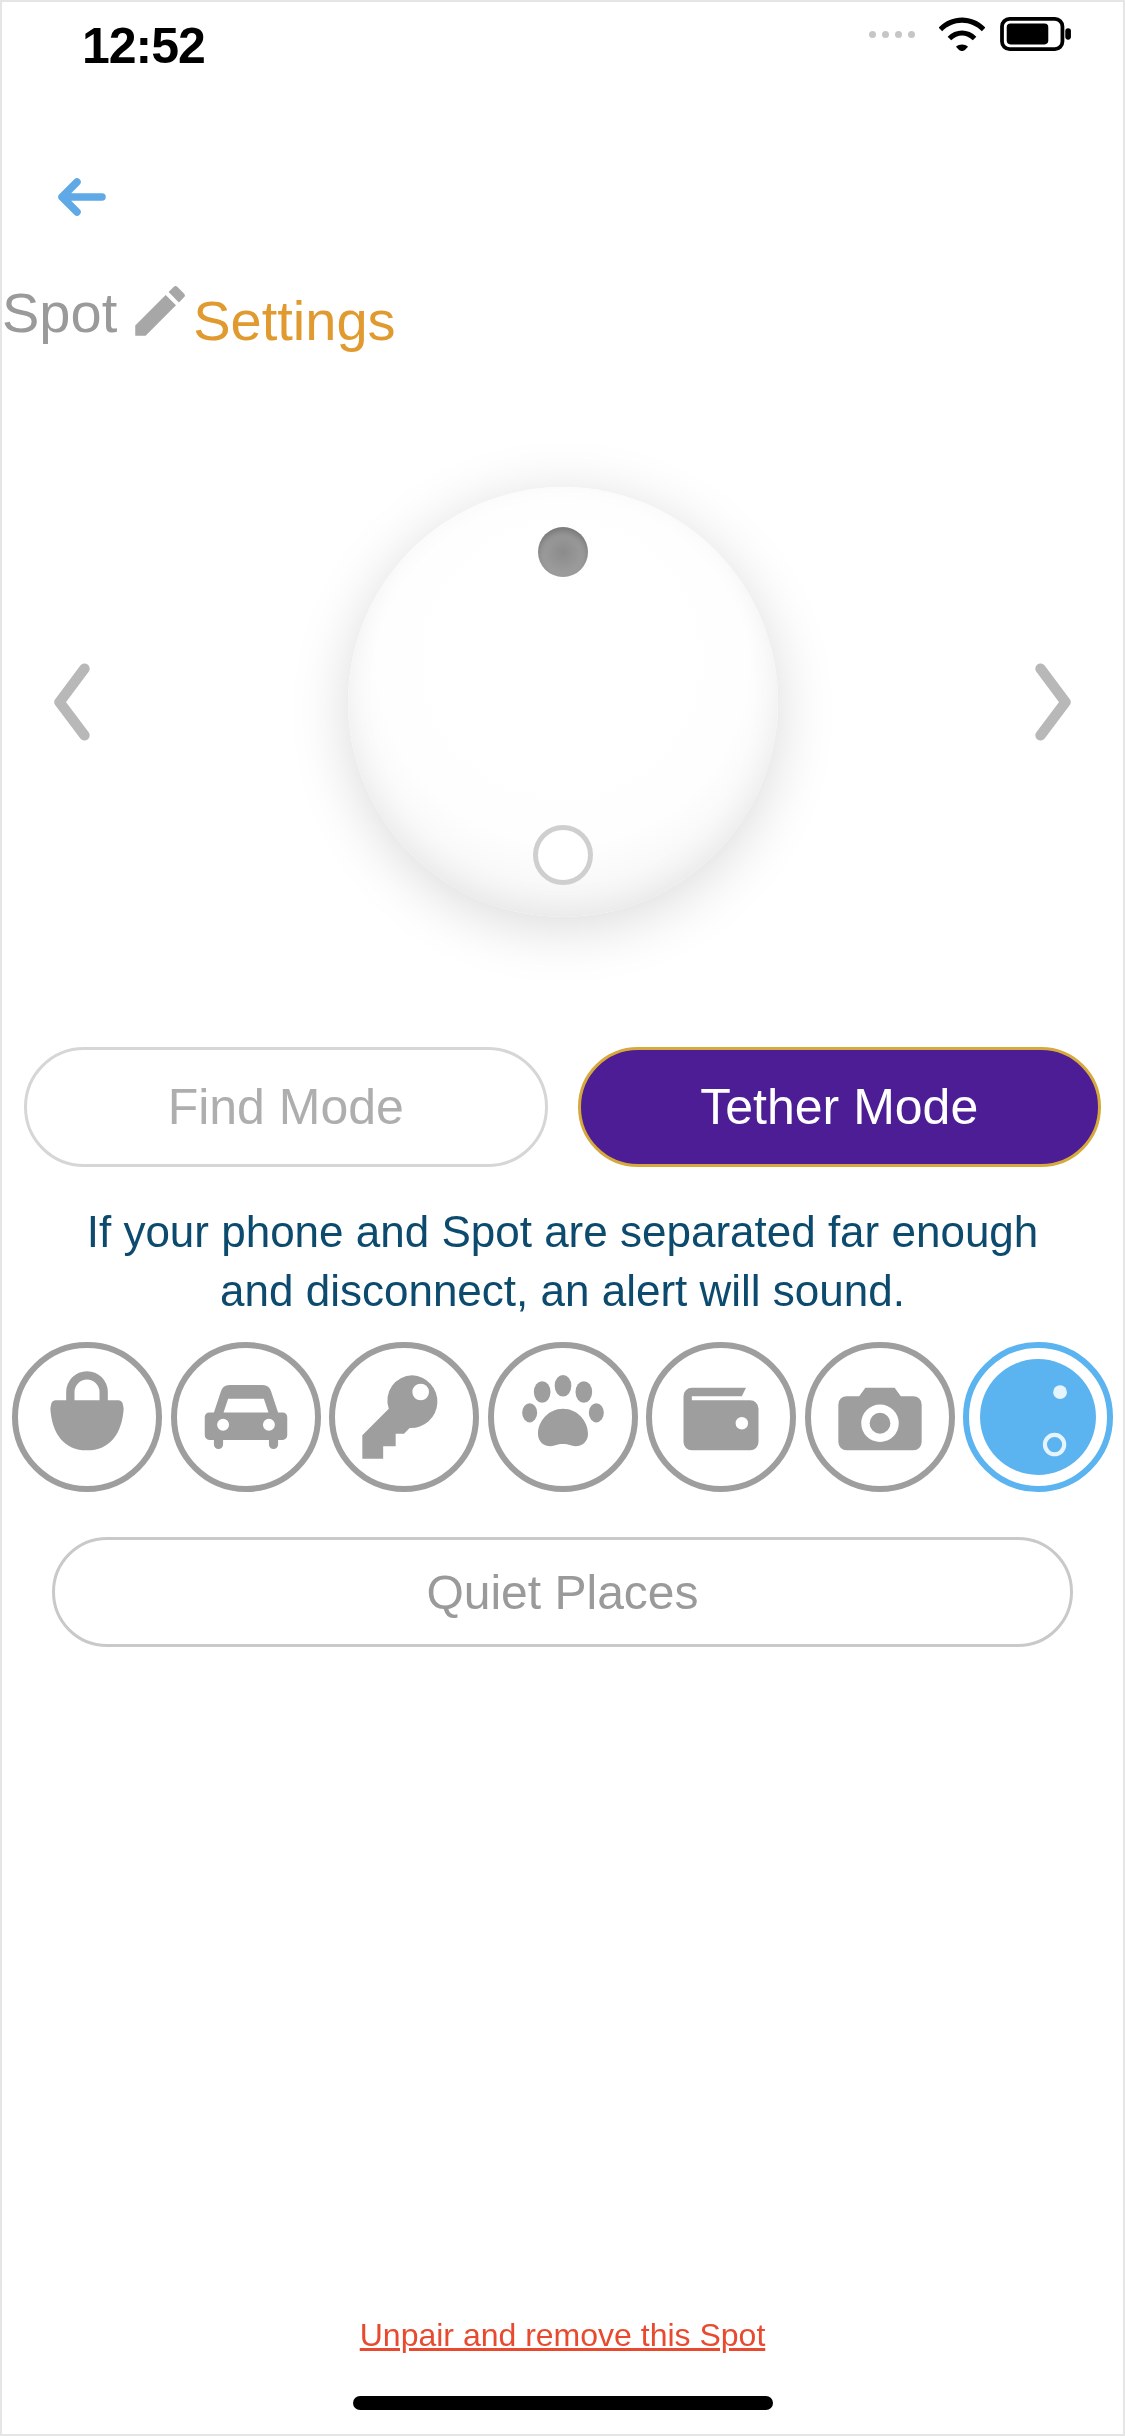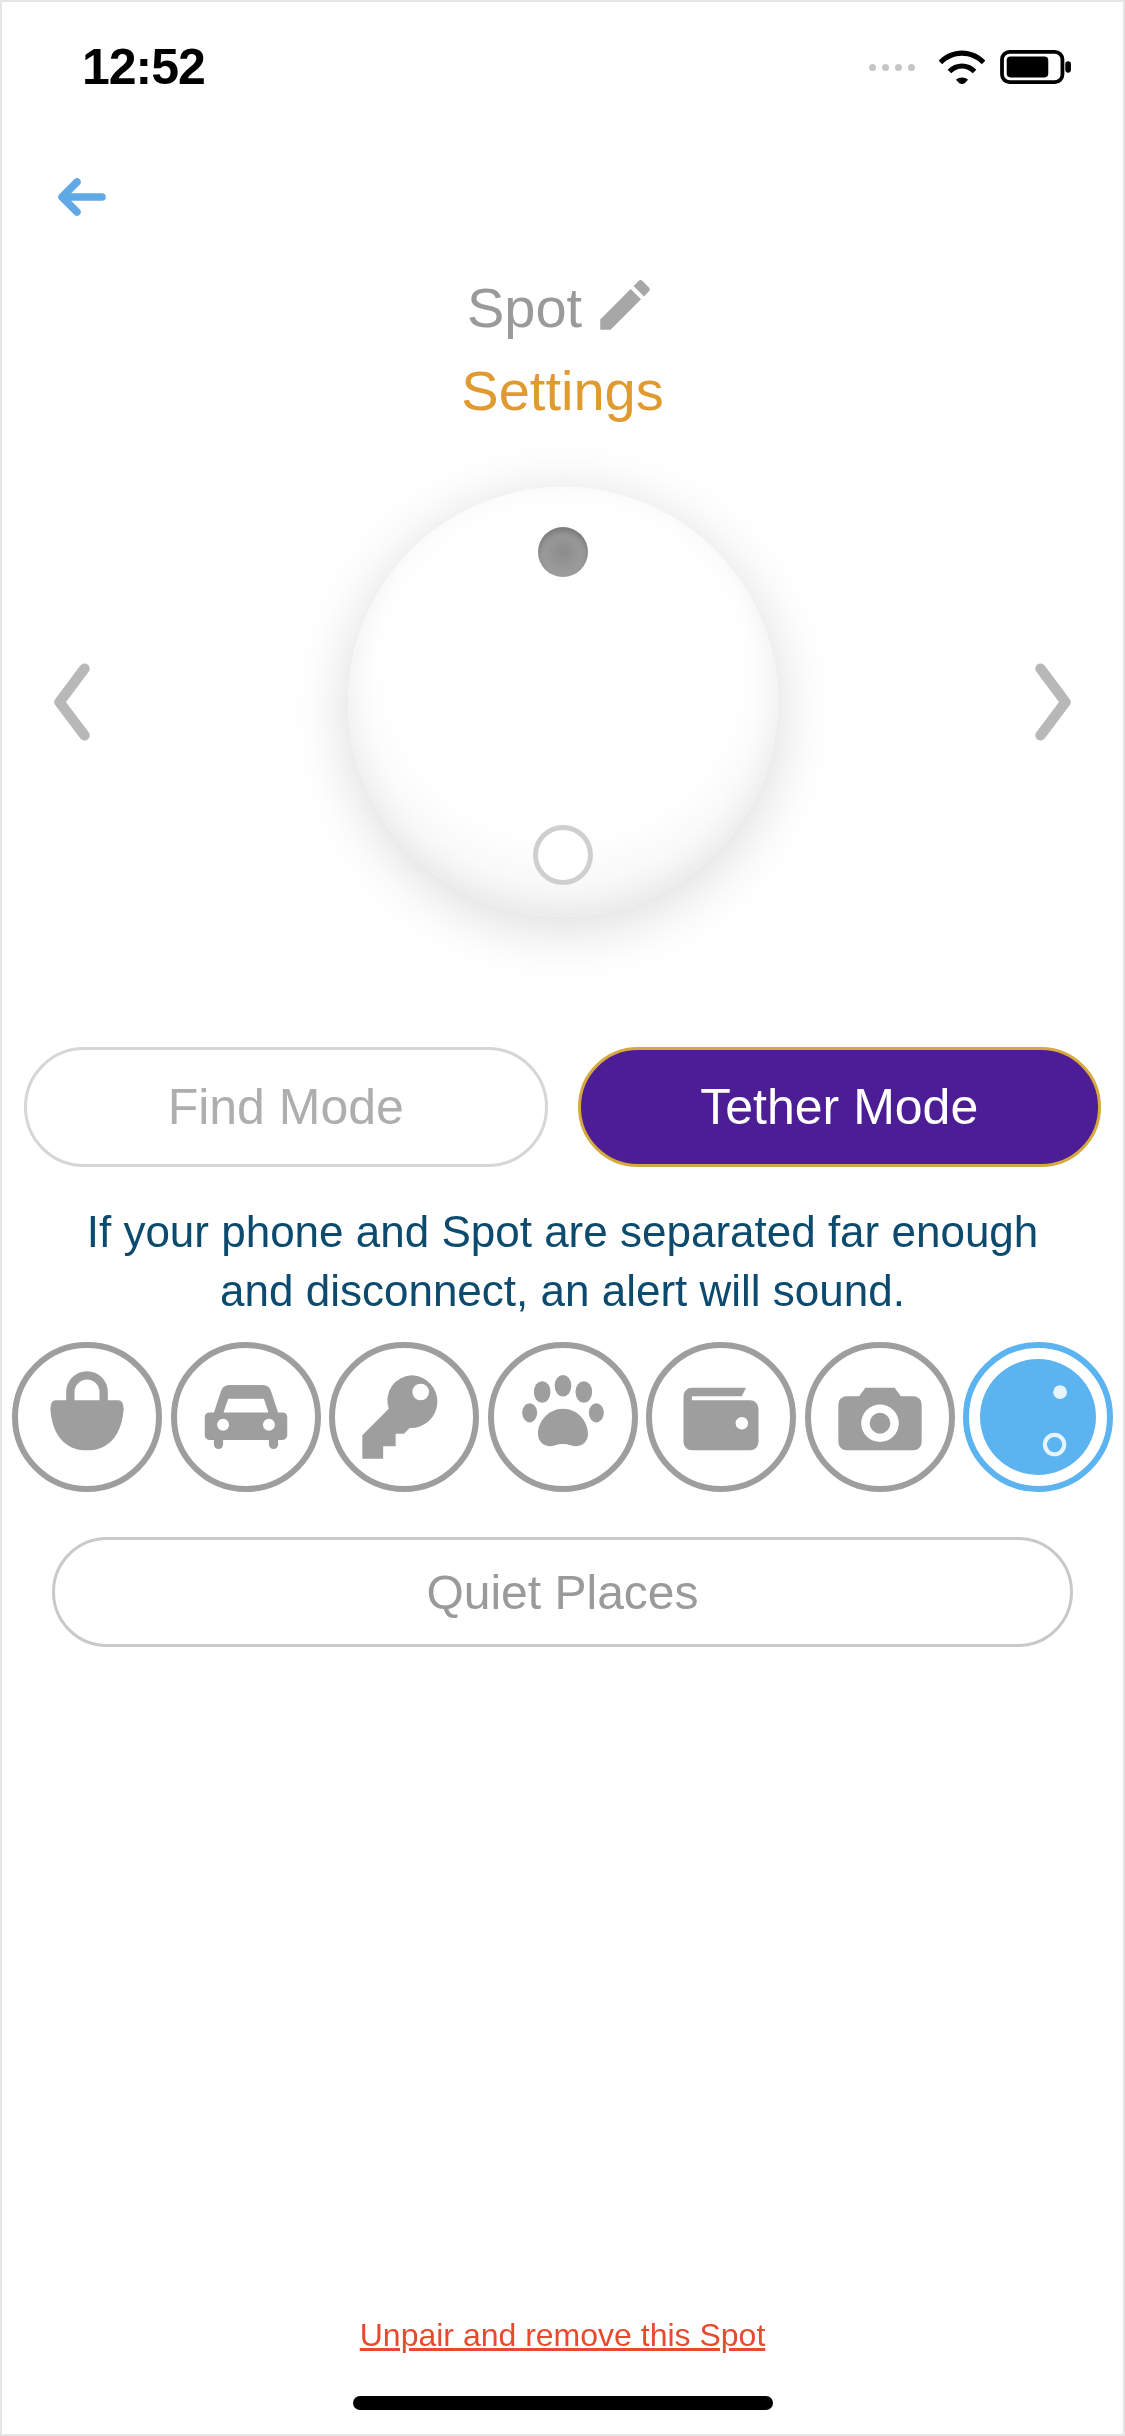--- a/index.html
+++ b/index.html
@@ -6,40 +6,40 @@
   html, body { width: 1125px; height: 2436px; background: #f5f5f5; font-family: -apple-system, "Helvetica Neue", Arial, sans-serif; }
   .phone {
     width: 1125px; height: 2436px; background: #fff; position: relative; overflow: hidden;
     border: 2px solid #e5e5e5;
   }
 
   
   .status-bar {
     position: absolute; top: 0; left: 0; right: 0;
     height: 130px;
-    display: flex; align-items: center; justify-content: space-between;
-    padding: 0 50px 0 80px;
+    display: flex; align-items: flex-start; justify-content: space-between;
+    padding: 15px 50px 0 80px;
   }
   .status-time { font-size: 50px; font-weight: 600; color: #000; letter-spacing: -1px; }
   .status-right { display: flex; align-items: center; gap: 14px; }
   .dots { display:flex; gap:6px; margin-right:10px;}
   .dots span { width:7px; height:7px; border-radius:50%; background:#c6c6c6; display:block;}
   .wifi svg, .battery svg { display:block; }
 
   
   .back-btn {
     position: absolute; left: 40px; top: 155px;
     width: 80px; height: 80px; display:flex; align-items:center; justify-content:center;
     cursor:pointer;
   }
 
   
   .title-area {
     position:absolute; top:270px; left:0; right:0;
-    display:flex; flex-direction:column; align-items:center;
+    display:flex; align-items:center;
   }
   .title-row { display:flex; align-items:center; gap:10px; }
   .title-name { font-size: 56px; color:#9a9a9a; font-weight:400; }
   .edit-icon { cursor:pointer; }
   .subtitle { font-size: 56px; color:#e09a2f; margin-top: 16px; }
 
   
   .device-row {
     position:absolute; top:460px; left:0; right:0;
     height: 480px;

